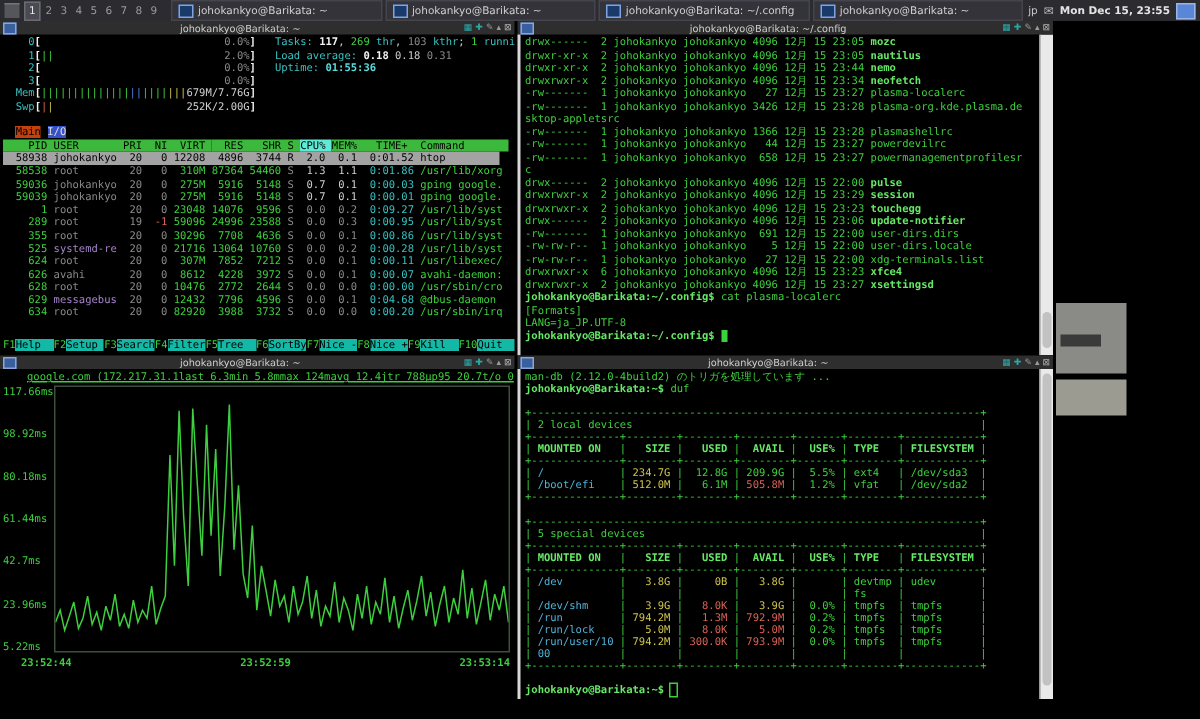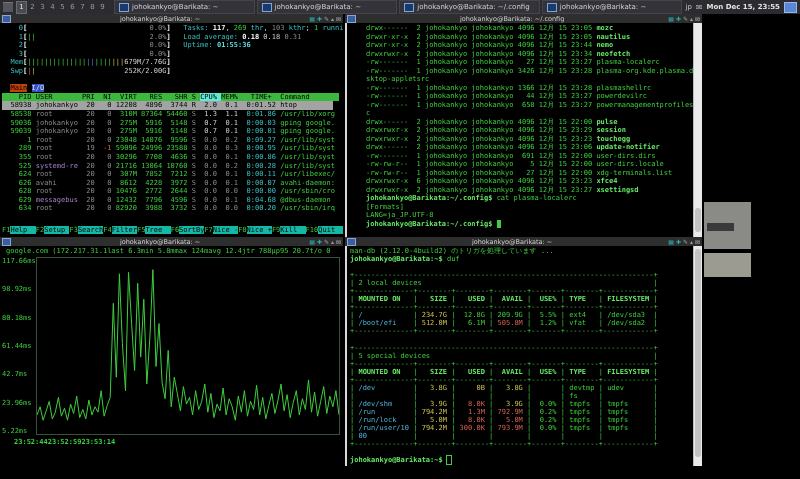--- a/index.html
+++ b/index.html
@@ -29,41 +29,41 @@
   .wtitle{flex:1;text-align:center;color:#cfcfcf;font-size:6.5px;overflow:hidden;white-space:nowrap;}
   .wicons{display:flex;gap:2px;flex:none;}
   .wic{font-size:6px;line-height:7px;}
   .content{position:absolute;left:0;top:9px;right:0;bottom:0;overflow:hidden;}
   .rb{border-left:2px solid #d8d8d8;box-sizing:border-box;}
   .sb{position:absolute;top:0;right:0;width:9px;bottom:0;background:#eaeaea;border-left:1px solid #bbb;box-sizing:border-box;}
   .sb .thumb{position:absolute;left:1px;width:6px;background:#c2c2c2;border-radius:3px;}
   
   .term{font-family:"DejaVu Sans Mono",monospace;font-size:7px;white-space:pre;color:#3ecf3e;}
   .t-htop{line-height:8.6px;position:absolute;left:2px;top:1px;right:10px;}
-  .t-ls{line-height:8.5px;position:absolute;left:3px;top:1px;right:11px;margin-left:16px;}
+  .t-ls{line-height:8.5px;position:absolute;left:3px;top:1px;right:11px;}
   .t-duf{line-height:8.05px;position:absolute;left:3px;top:1px;right:11px;}
   .t-fbar{line-height:8.6px;position:absolute;left:2px;bottom:2px;}
   .g{color:#3ecf3e}.gb{color:#66ea66;font-weight:bold}
   .c{color:#38c0c0}.cb{color:#5adada;font-weight:bold}
   .w{color:#cfcfcf}.wb{color:#f2f2f2;font-weight:bold}
   .gy{color:#8a8a8a}.r{color:#d96055}.y{color:#cdc24d}
   .bl{color:#4f7fdf}.mg{color:#a584c9}.mnt{color:#4fb3d9}
   .h{background:#3cb93c;color:#000}.hs{background:#5eead4;color:#000}
   .tab-m{background:#c2410c;color:#000}.tab-i{background:#3752c8;color:#ddd}
   .fk{color:#3ecf3e}.fl{background:#14b8a6;color:#000}
   .sel{background:#a3a3a3;color:#000}
   .cur{background:#3ecf3e;color:#000}
   .curh{outline:1px solid #3ecf3e;}
   
-  .gp-head{position:absolute;left:6px;top:1px;}
+  .gp-head{position:absolute;left:18px;top:1px;text-decoration:underline;}
   .gp-body{position:absolute;left:0;top:11px;display:flex;}
   .gp-y{width:36px;height:178px;display:flex;flex-direction:column;justify-content:space-between;
         font-family:"DejaVu Sans Mono",monospace;font-size:7px;color:#3ecf3e;text-align:left;padding-left:2px;box-sizing:border-box;}
   .gp-plot{border:1px solid #3d4f3d;background:#000;}
-  .gp-x{position:absolute;left:14px;top:192px;width:326px;display:flex;justify-content:flex-start;
+  .gp-x{position:absolute;left:14px;top:192px;width:326px;display:flex;justify-content:space-between;
         font-family:"DejaVu Sans Mono",monospace;font-size:7px;color:#3ecf3e;font-weight:bold;}
   
   .dw1{position:absolute;left:704px;top:202px;width:47px;height:47px;background:#8a8a86;}
   .dw1 .bar{position:absolute;left:3px;top:21px;width:27px;height:8px;background:#3a3a3a;}
   .dw2{position:absolute;left:704px;top:253px;width:47px;height:24px;background:#9b9b91;}
 </style>
 </head>
 <body>
 
 <div class="screen">

